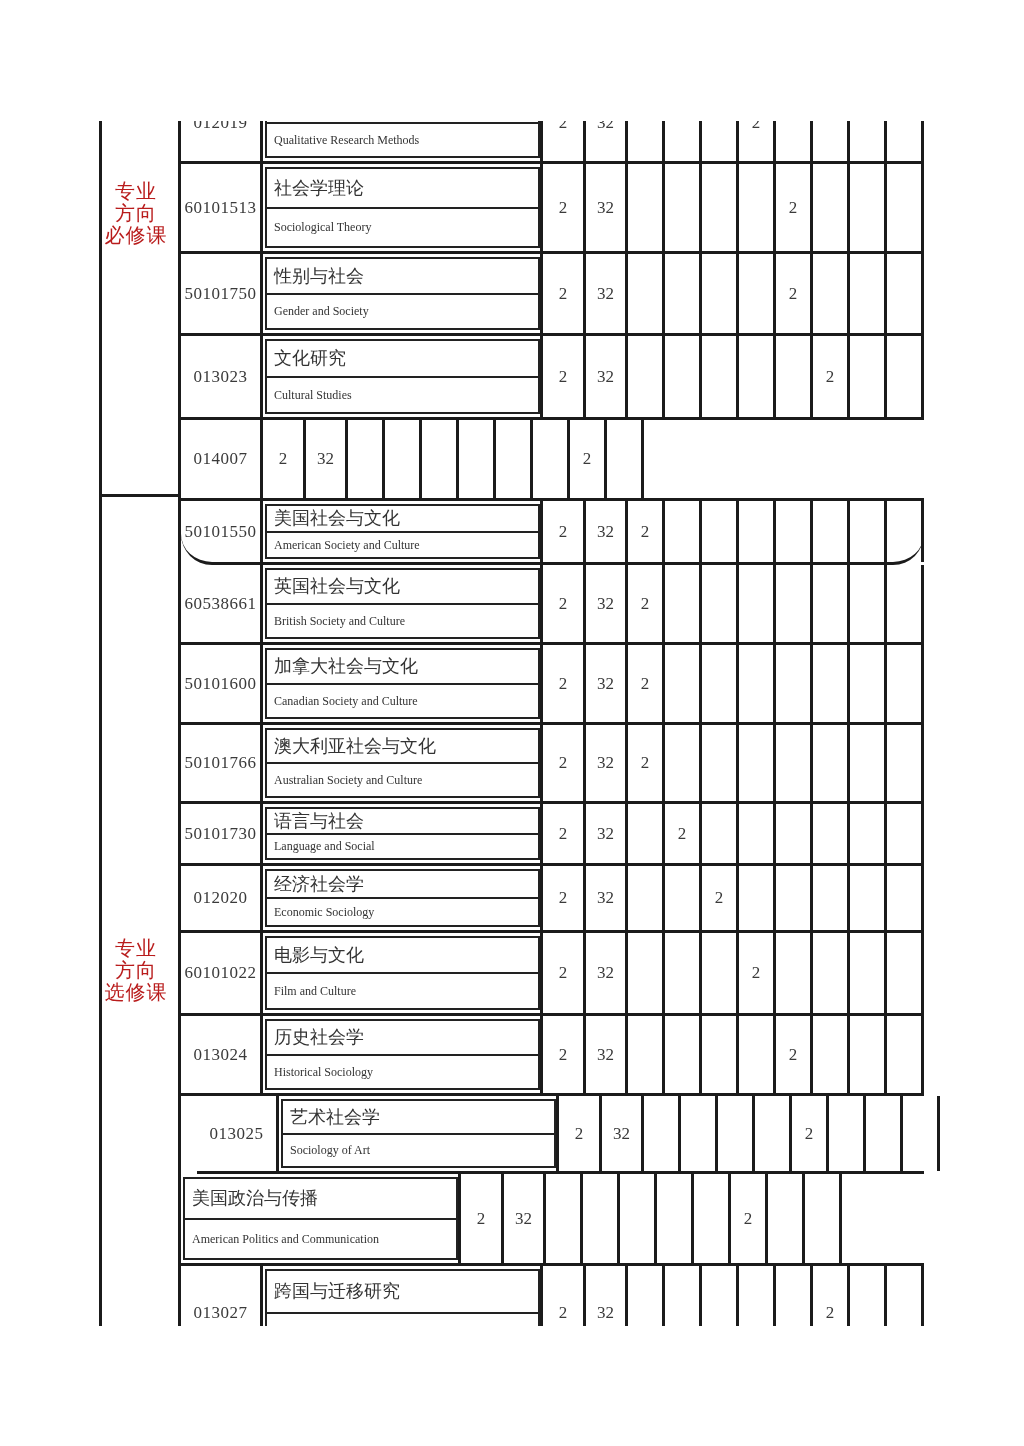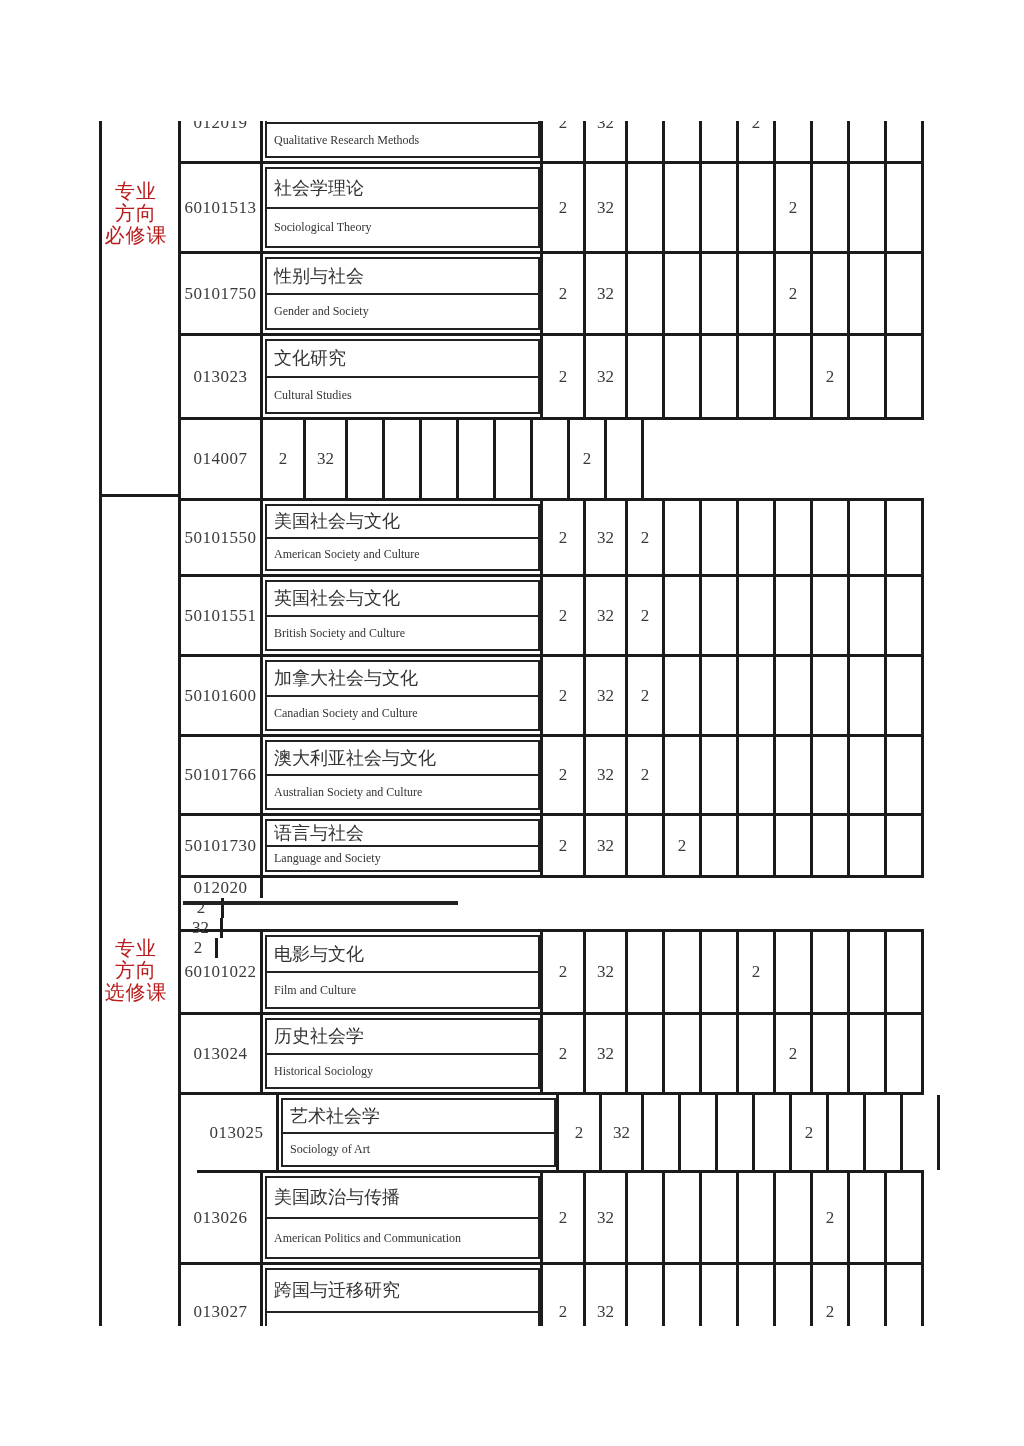--- a/index.html
+++ b/index.html
@@ -184,41 +184,41 @@
           <div class="cell hours-cell">32</div>
           <div class="cell sem-cell"></div>
           <div class="cell sem-cell"></div>
           <div class="cell sem-cell"></div>
           <div class="cell sem-cell"></div>
           <div class="cell sem-cell"></div>
           <div class="cell sem-cell"></div>
           <div class="cell sem-cell">2</div>
           <div class="cell sem-cell"></div>
         </div>
-        <div class="row" style="height: 76px;">
+        <div class="row" style="height: 64px; border-radius: 31px;">
           <div class="cell code-cell">50101550</div>
           <div class="cell name-cell">
             <div class="nbox">
               <div class="nz">美国社会与文化</div>
               <div class="ne">American Society and Culture</div>
             </div>
           </div>
           <div class="cell credit-cell">2</div>
           <div class="cell hours-cell">32</div>
           <div class="cell sem-cell">2</div>
           <div class="cell sem-cell"></div>
           <div class="cell sem-cell"></div>
           <div class="cell sem-cell"></div>
           <div class="cell sem-cell"></div>
           <div class="cell sem-cell"></div>
           <div class="cell sem-cell"></div>
           <div class="cell sem-cell"></div>
         </div>
         <div class="row" style="height: 80px;">
-          <div class="cell code-cell">50101551</div>
+          <div class="cell code-cell">60538661</div>
           <div class="cell name-cell">
             <div class="nbox">
               <div class="nz">英国社会与文化</div>
               <div class="ne">British Society and Culture</div>
             </div>
           </div>
           <div class="cell credit-cell">2</div>
           <div class="cell hours-cell">32</div>
           <div class="cell sem-cell">2</div>
           <div class="cell sem-cell"></div>
@@ -265,35 +265,35 @@
           <div class="cell sem-cell"></div>
           <div class="cell sem-cell"></div>
           <div class="cell sem-cell"></div>
           <div class="cell sem-cell"></div>
         </div>
         <div class="row" style="height: 62px;">
           <div class="cell code-cell">50101730</div>
           <div class="cell name-cell">
             <div class="nbox">
               <div class="nz">语言与社会</div>
-              <div class="ne">Language and Society</div>
-            </div>
-          </div>
-          <div class="cell credit-cell">2</div>
-          <div class="cell hours-cell">32</div>
-          <div class="cell sem-cell"></div>
-          <div class="cell sem-cell">2</div>
-          <div class="cell sem-cell"></div>
-          <div class="cell sem-cell"></div>
-          <div class="cell sem-cell"></div>
-          <div class="cell sem-cell"></div>
-          <div class="cell sem-cell"></div>
-          <div class="cell sem-cell"></div>
-        </div>
-        <div class="row" style="height: 54px; flex-direction: column;">
+              <div class="ne">Language and Social</div>
+            </div>
+          </div>
+          <div class="cell credit-cell">2</div>
+          <div class="cell hours-cell">32</div>
+          <div class="cell sem-cell"></div>
+          <div class="cell sem-cell">2</div>
+          <div class="cell sem-cell"></div>
+          <div class="cell sem-cell"></div>
+          <div class="cell sem-cell"></div>
+          <div class="cell sem-cell"></div>
+          <div class="cell sem-cell"></div>
+          <div class="cell sem-cell"></div>
+        </div>
+        <div class="row" style="height: 67px;">
           <div class="cell code-cell">012020</div>
           <div class="cell name-cell">
             <div class="nbox">
               <div class="nz">经济社会学</div>
               <div class="ne">Economic Sociology</div>
             </div>
           </div>
           <div class="cell credit-cell">2</div>
           <div class="cell hours-cell">32</div>
           <div class="cell sem-cell"></div>
@@ -356,21 +356,20 @@
           <div class="cell sem-cell"></div>
           <div class="cell sem-cell"></div>
           <div class="cell sem-cell"></div>
           <div class="cell sem-cell"></div>
           <div class="cell sem-cell">2</div>
           <div class="cell sem-cell"></div>
           <div class="cell sem-cell"></div>
           <div class="cell sem-cell"></div>
         </div>
         <div class="row" style="height: 92px;">
-          <div class="cell code-cell">013026</div>
           <div class="cell name-cell">
             <div class="nbox">
               <div class="nz">美国政治与传播</div>
               <div class="ne">American Politics and Communication</div>
             </div>
           </div>
           <div class="cell credit-cell">2</div>
           <div class="cell hours-cell">32</div>
           <div class="cell sem-cell"></div>
           <div class="cell sem-cell"></div>

